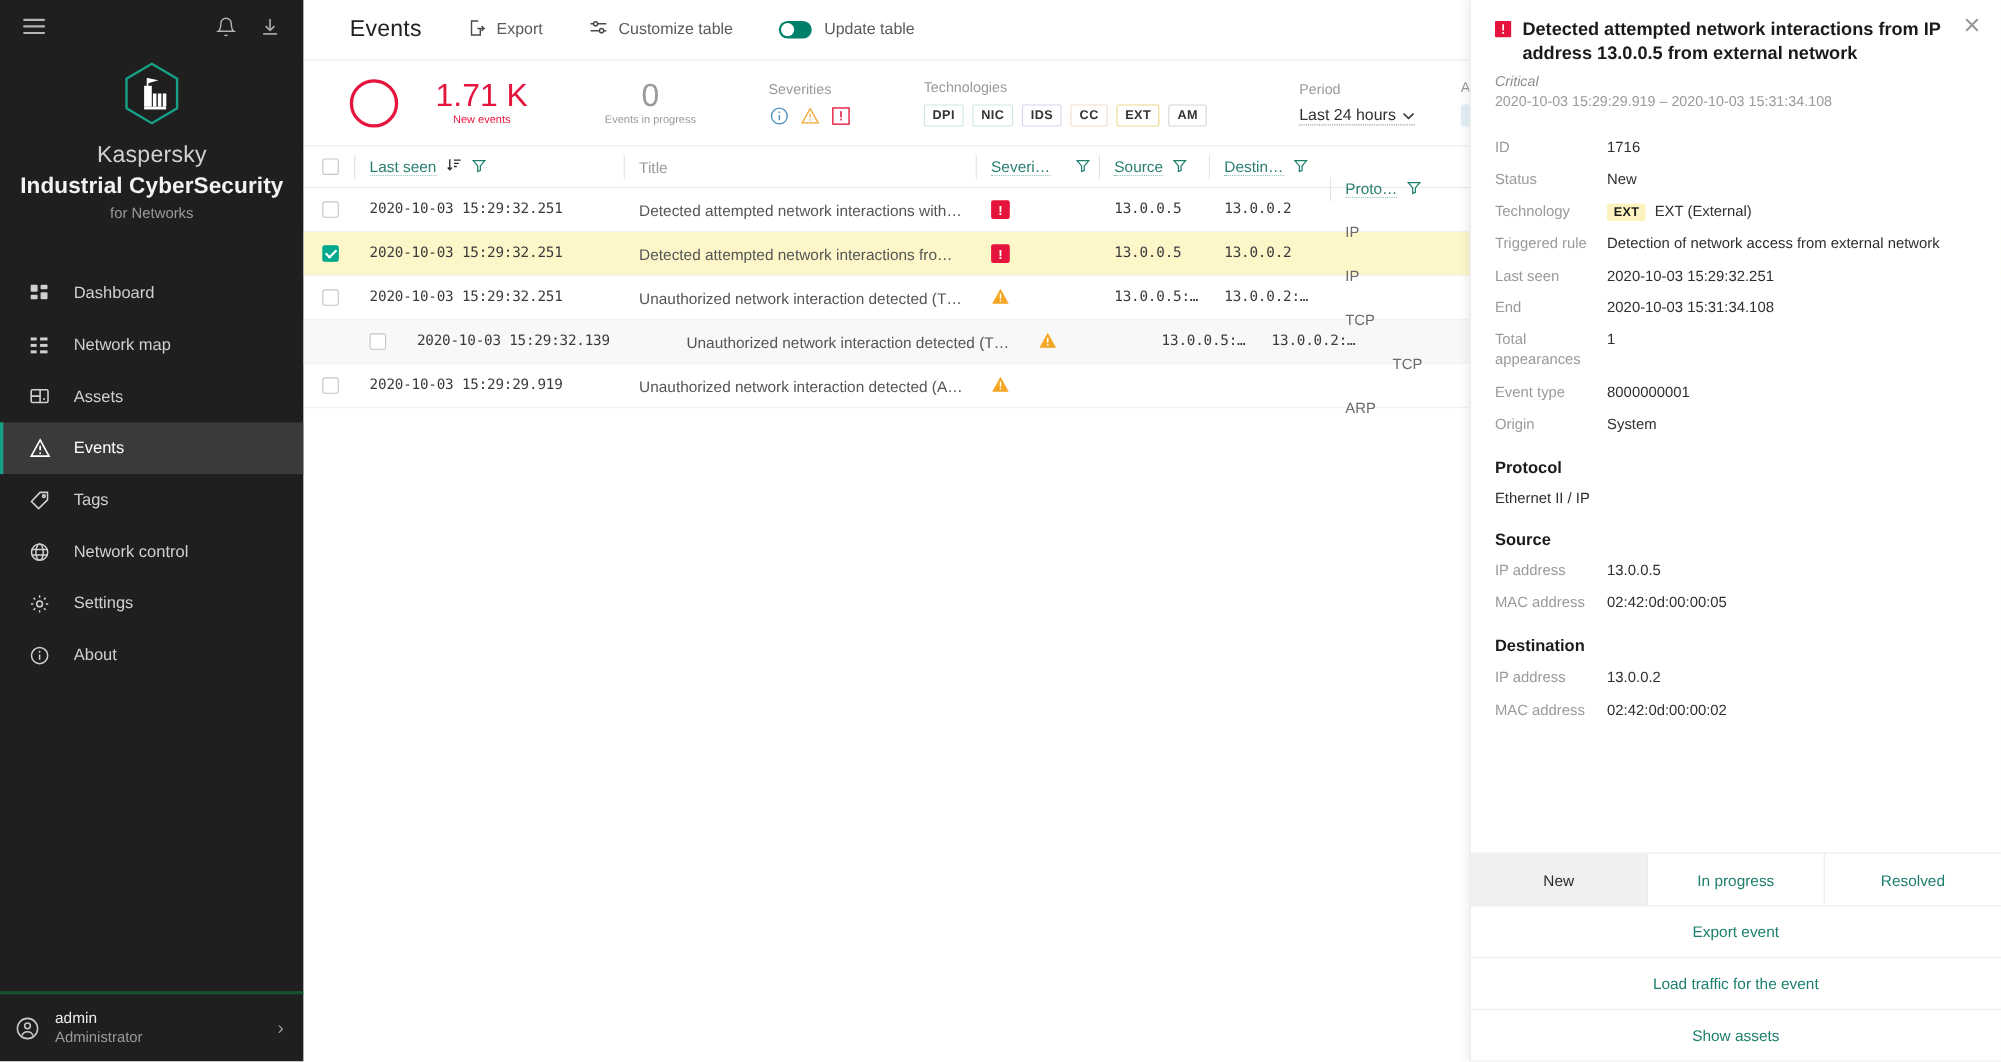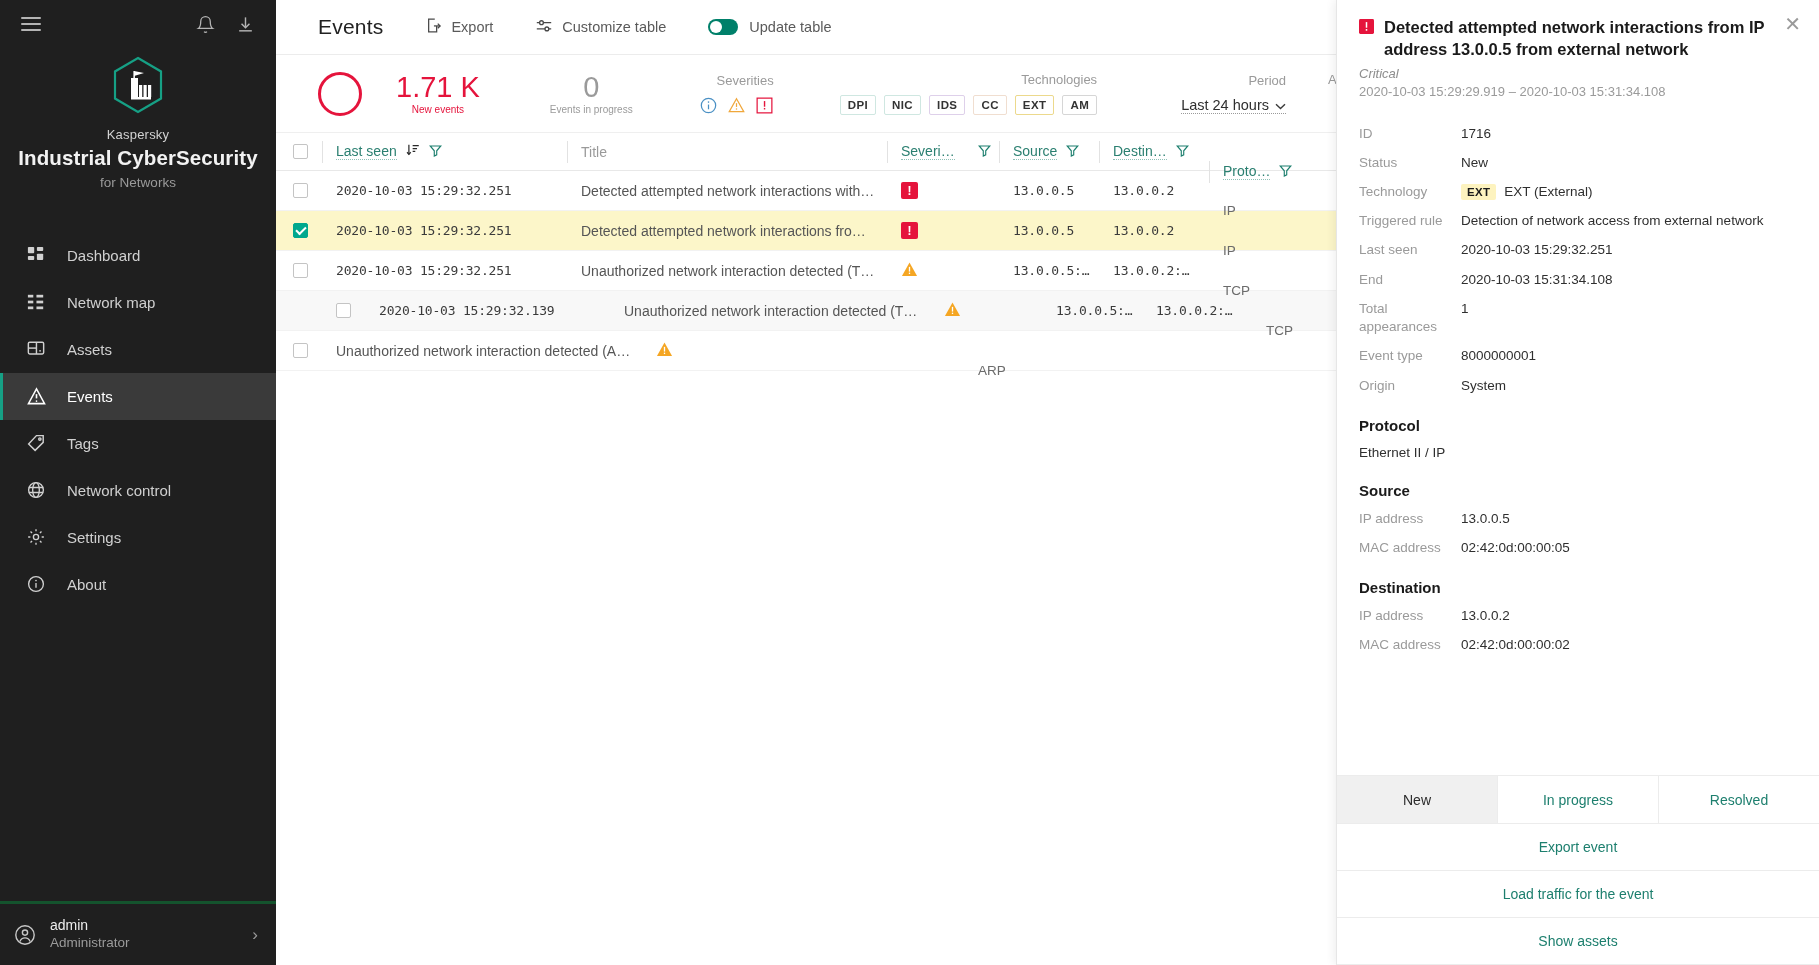--- a/index.html
+++ b/index.html
@@ -28,21 +28,21 @@
     width: 26px; height: 26px; display: flex; align-items: center;
     justify-content: center; cursor: pointer; opacity: .85;
   }
   .hamburger { display: flex; flex-direction: column; gap: 4px; width: 20px; }
   .hamburger i { display: block; height: 2px; background: #cfcfcf; border-radius: 1px; }
   .sb-top-right { display: flex; gap: 14px; align-items: center; }
 
   .brand { text-align: center; padding: 6px 10px 4px; }
   .brand-logo { display: flex; justify-content: center; margin-bottom: 10px; }
   .brand-name {
-    font-size: 13px; color: #d2d2d2; letter-spacing: .2px; line-height: 1.4;
+    font-size: 21px; color: #d2d2d2; letter-spacing: .2px; line-height: 1.4;
   }
   .brand-title {
     font-size: 20.5px; font-weight: 700; color: #f2f2f2;
     line-height: 1.35; letter-spacing: .1px;
   }
   .brand-sub { font-size: 13.5px; color: #9a9a9a; margin-top: 3px; }
 
   .nav { margin-top: 38px; display: flex; flex-direction: column; }
   .nav-item {
     height: 47px; display: flex; align-items: center; gap: 20px;
@@ -100,21 +100,21 @@
   }
   .stat { margin-left: 34px; text-align: center; }
   .stat-num { font-size: 29px; line-height: 1.05; font-weight: 400; }
   .stat-num.red { color: #e5143c; }
   .stat-num.grey { color: #9a9a9a; }
   .stat-lbl { font-size: 10px; margin-top: 2px; }
   .stat-lbl.red { color: #e5143c; }
   .stat-lbl.grey { color: #9a9a9a; }
   .stat.in-progress { margin-left: 70px; }
 
-  .filt { margin-left: 66px; text-align: right; }
+  .filt { margin-left: 66px; }
   .filt-lbl { font-size: 13px; color: #9a9a9a; margin-bottom: 8px; }
   .sev-row { display: flex; gap: 9px; align-items: center; }
   .sev-ic { width: 19px; height: 19px; display: flex; align-items: center; justify-content: center; cursor: pointer; }
   .tech-row { display: flex; gap: 8px; }
   .tech-tag {
     font-size: 11.5px; font-weight: 700; color: #333; padding: 3px 7px;
     border: 1px solid #d8d8d8; border-radius: 2px; letter-spacing: .4px;
     cursor: pointer; background: #fff;
   }
   .period-val {
@@ -613,20 +613,21 @@
       </div>
       <div class="td c-src mono">13.0.0.5:…</div>
       <div class="td c-dst mono">13.0.0.2:…</div>
       <div class="td c-pro proto">TCP</div>
     </div>
 
     <div class="trow">
       <div class="td c-cb">
           <span class="cb"></span>
         </div>
+      <div class="td c-seen mono">2020-10-03 15:29:29.919</div>
       <div class="td c-ttl">
           <span class="ttl">Unauthorized network interaction detected (A…</span>
         </div>
       <div class="td c-sev">
         <span>
           <svg width="17" height="17" viewBox="0 0 18 18" fill="#f5a623">
             <path d="M9 1.6 L17 16 H1 Z"></path>
             <rect x="8.3" y="6.2" width="1.4" height="5" fill="#fff"></rect>
             <rect x="8.3" y="12.3" width="1.4" height="1.5" fill="#fff"></rect>
           </svg>

